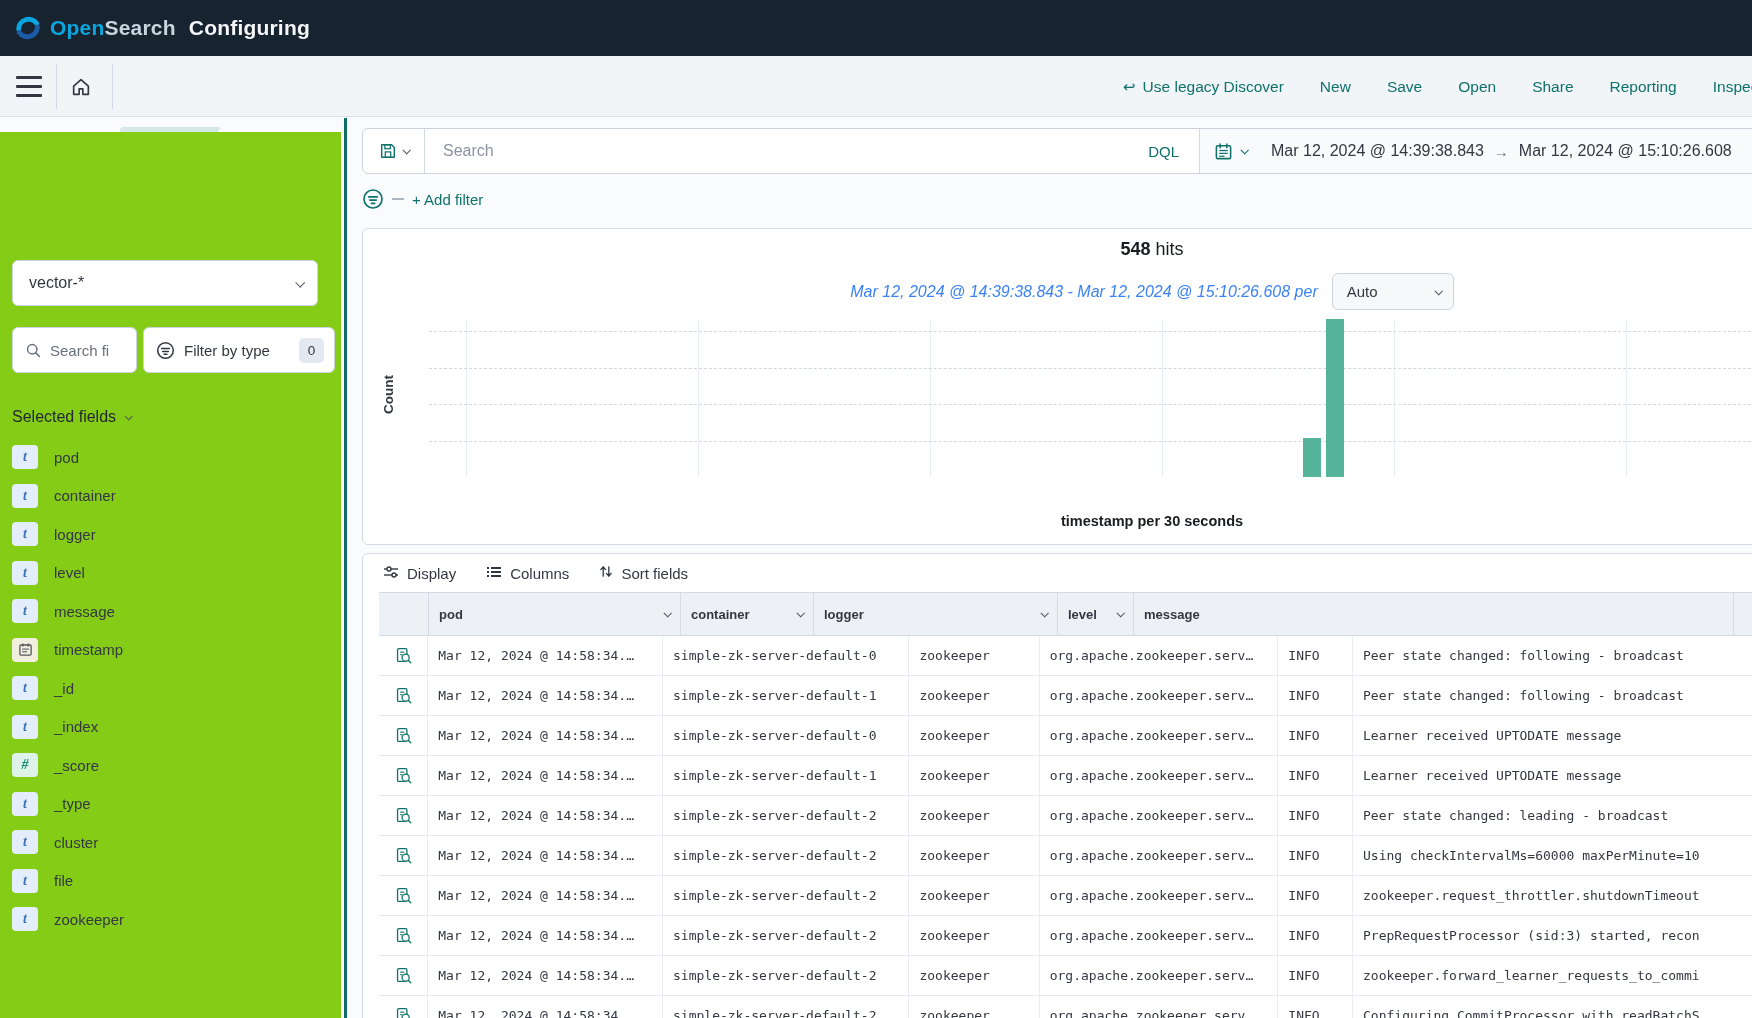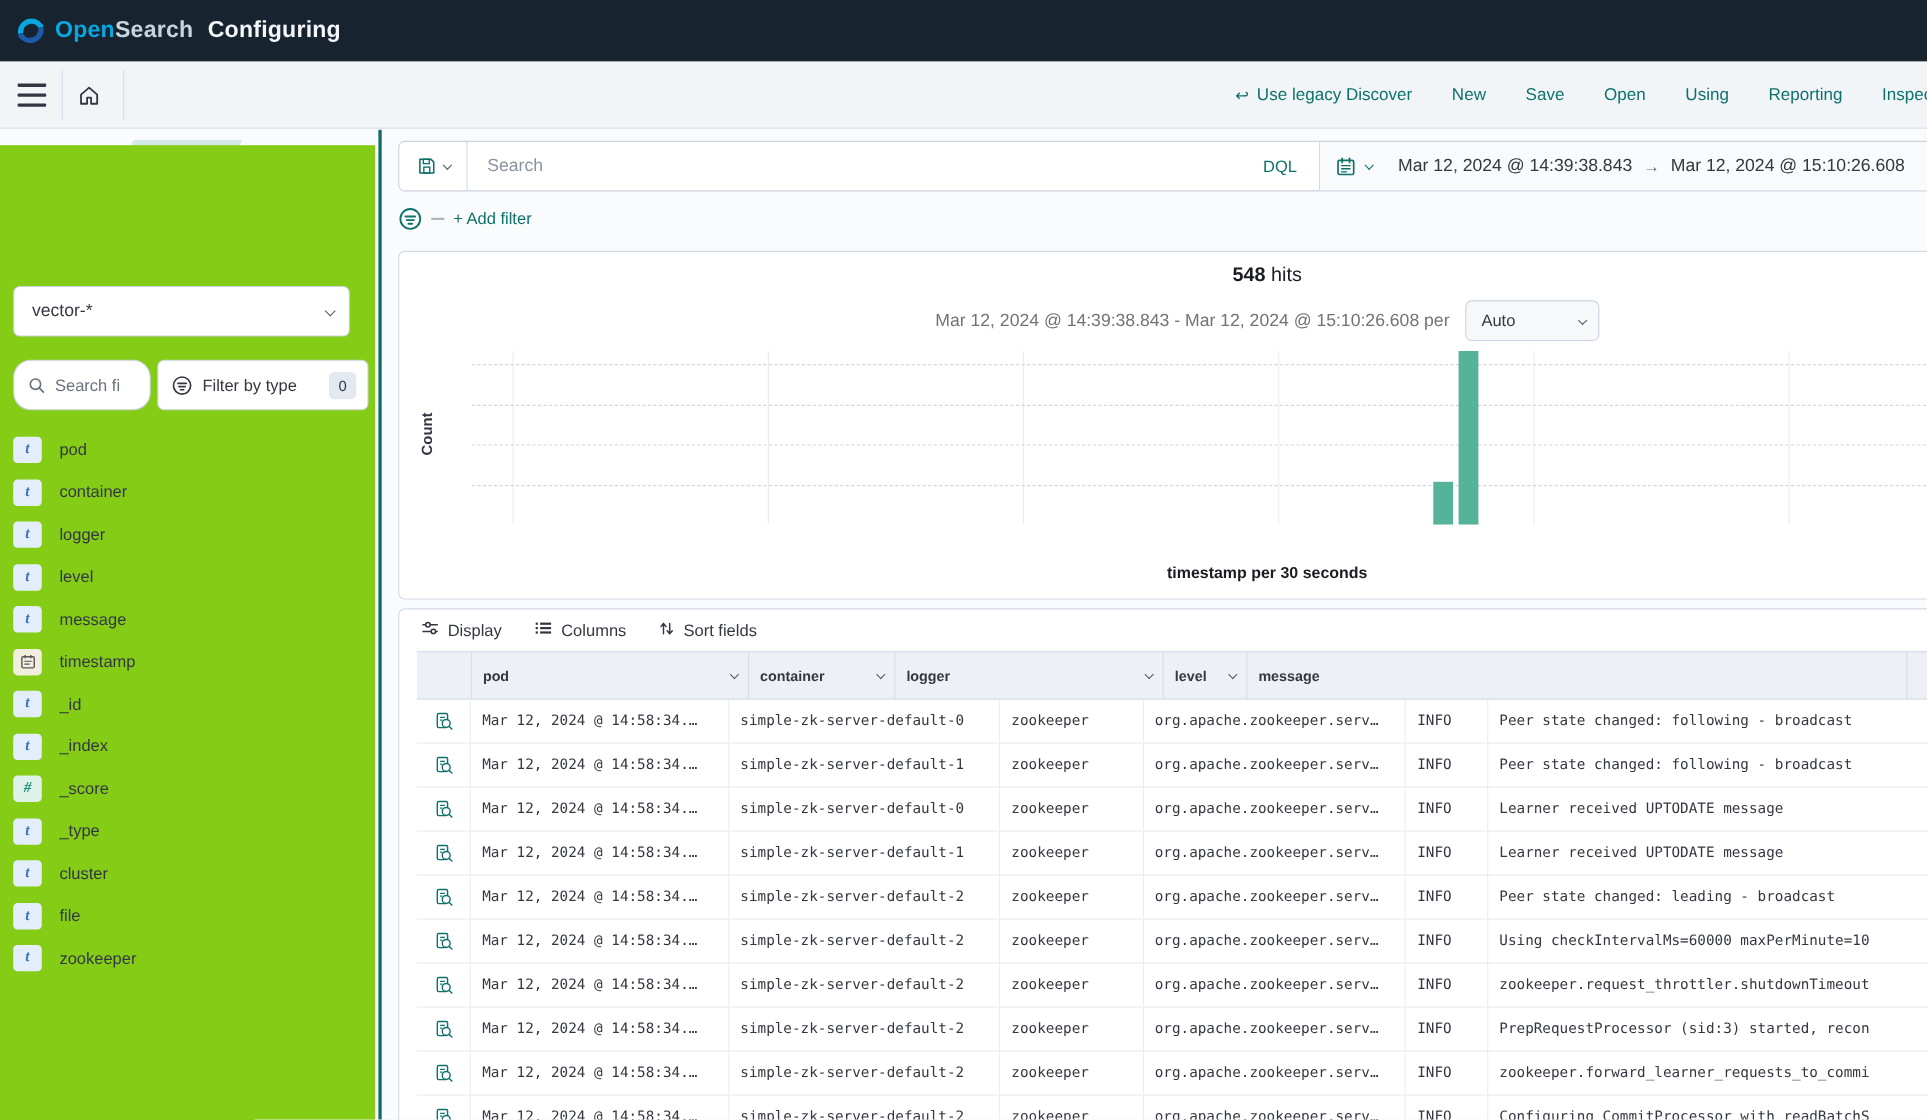--- a/index.html
+++ b/index.html
@@ -33,21 +33,21 @@
   .nav-item { color:#0f716b; font-size:15.5px; display:flex; align-items:center; gap:7px; cursor:pointer; }
   .undo-glyph { font-size:15px; color:#0f716b; }
 
   
   .sidebar { position:absolute; left:0; top:132px; width:341px; height:901px; background:#84cc16; }
   .index-select { position:absolute; left:12px; top:128px; width:306px; height:46px; background:#fff;
                   border:1px solid #ccd3de; border-radius:6px; display:flex; align-items:center;
                   padding:0 14px 0 16px; font-size:16px; color:#343741; cursor:pointer; }
   .index-select .chev { margin-left:auto; }
   .fld-search { position:absolute; left:12px; top:195px; width:125px; height:46px; background:#fff;
-                border:1px solid #ccd3de; border-radius:16px; display:flex; align-items:center;
+                border:1px solid #ccd3de; border-radius:6px; display:flex; align-items:center;
                 padding:0 8px 0 12px; overflow:hidden; }
   .fld-search input { border:none; outline:none; width:70px; font-size:15px; color:#343741;
                       font-family:"Liberation Sans",sans-serif; background:transparent; }
   .fld-search input::placeholder { color:#69707d; }
   .type-filter { position:absolute; left:143px; top:195px; width:192px; height:46px; background:#fff;
                  border:1px solid #ccd3de; border-radius:6px; display:flex; align-items:center;
                  gap:9px; padding:0 10px 0 12px; font-size:15px; color:#343741; cursor:pointer; }
   .count-badge { margin-left:auto; min-width:25px; height:25px; background:#e4e9f1; border-radius:5px;
                  display:flex; align-items:center; justify-content:center; font-size:13.5px; color:#343741; }
   .side-sections { position:absolute; left:12px; top:258px; width:316px; }
@@ -86,21 +86,21 @@
   .filter-dash { width:12px; height:2px; background:#aeb6c2; }
   .add-filter { color:#0f716b; font-size:15px; cursor:pointer; }
 
   
   .hist-card { position:absolute; left:362px; top:228px; width:1578px; height:317px; background:#fff;
                border:1px solid #d3dae6; border-radius:6px; }
   .hits-line { position:absolute; left:0; top:10px; width:1578px; text-align:center; font-size:18px; color:#1a1c21; }
   .hits-line b { font-weight:700; }
   .sub-line { position:absolute; left:0; top:44px; width:1578px; display:flex; align-items:center;
               justify-content:center; gap:14px; }
-  .sub-text { font-size:16px; color:#737373; }
+  .sub-text { font-size:16px; color:#3b82f6;font-style:italic; }
   .interval-select { width:122px; height:37px; border:1px solid #ccd3de; border-radius:6px; background:#f6f8fa;
                      display:flex; align-items:center; padding:0 12px 0 14px; font-size:15px; color:#343741; cursor:pointer; }
   .interval-select .chev { margin-left:auto; }
   .plot { position:absolute; left:66px; top:90px; width:1482px; height:158px; overflow:hidden; }
   .vgrid { position:absolute; top:0; bottom:0; width:1px; background:#e8edf3; }
   .hgrid { position:absolute; left:0; right:0; border-top:1px dashed #cfd7e2; }
   .bar { position:absolute; width:18px; }
   .ylab { position:absolute; width:52px; text-align:right; font-size:13px; color:#69707d; }
   .xlab { position:absolute; width:90px; text-align:center; font-size:13px; color:#69707d; }
   .count-label { position:absolute; left:6px; top:158px; font-size:13.5px; font-weight:700; color:#343741;
@@ -170,21 +170,21 @@
         <div class="nav-item">
           <span>New</span>
         </div>
         <div class="nav-item">
           <span>Save</span>
         </div>
         <div class="nav-item">
           <span>Open</span>
         </div>
         <div class="nav-item">
-          <span>Using</span>
+          <span>Share</span>
         </div>
         <div class="nav-item">
           <span>Reporting</span>
         </div>
         <div class="nav-item">
           <span>Inspect</span>
         </div>
       </div>
   </div>
 
@@ -204,20 +204,24 @@
       <svg width="19" height="19" viewBox="0 0 20 20">
         <circle cx="10" cy="10" r="8.2" fill="none" stroke="#343741" stroke-width="1.6"></circle>
         <line x1="6" y1="8" x2="14" y2="8" stroke="#343741" stroke-width="1.6" stroke-linecap="round"></line>
         <line x1="7" y1="11" x2="13" y2="11" stroke="#343741" stroke-width="1.6" stroke-linecap="round"></line>
         <line x1="8.5" y1="14" x2="11.5" y2="14" stroke="#343741" stroke-width="1.6" stroke-linecap="round"></line>
       </svg>
       <span>Filter by type</span>
       <span class="count-badge">0</span>
     </div>
     <div class="side-sections" id="side-sections">
+        <div class="side-heading">
+          <span>Selected fields</span>
+          <span class="chev sm"></span>
+        </div>
         <div class="field-row">
           <span class="fbadge t">t</span>
           <span class="field-label">pod</span>
         </div>
         <div class="field-row">
           <span class="fbadge t">t</span>
           <span class="field-label">container</span>
         </div>
         <div class="field-row">
           <span class="fbadge t">t</span>

